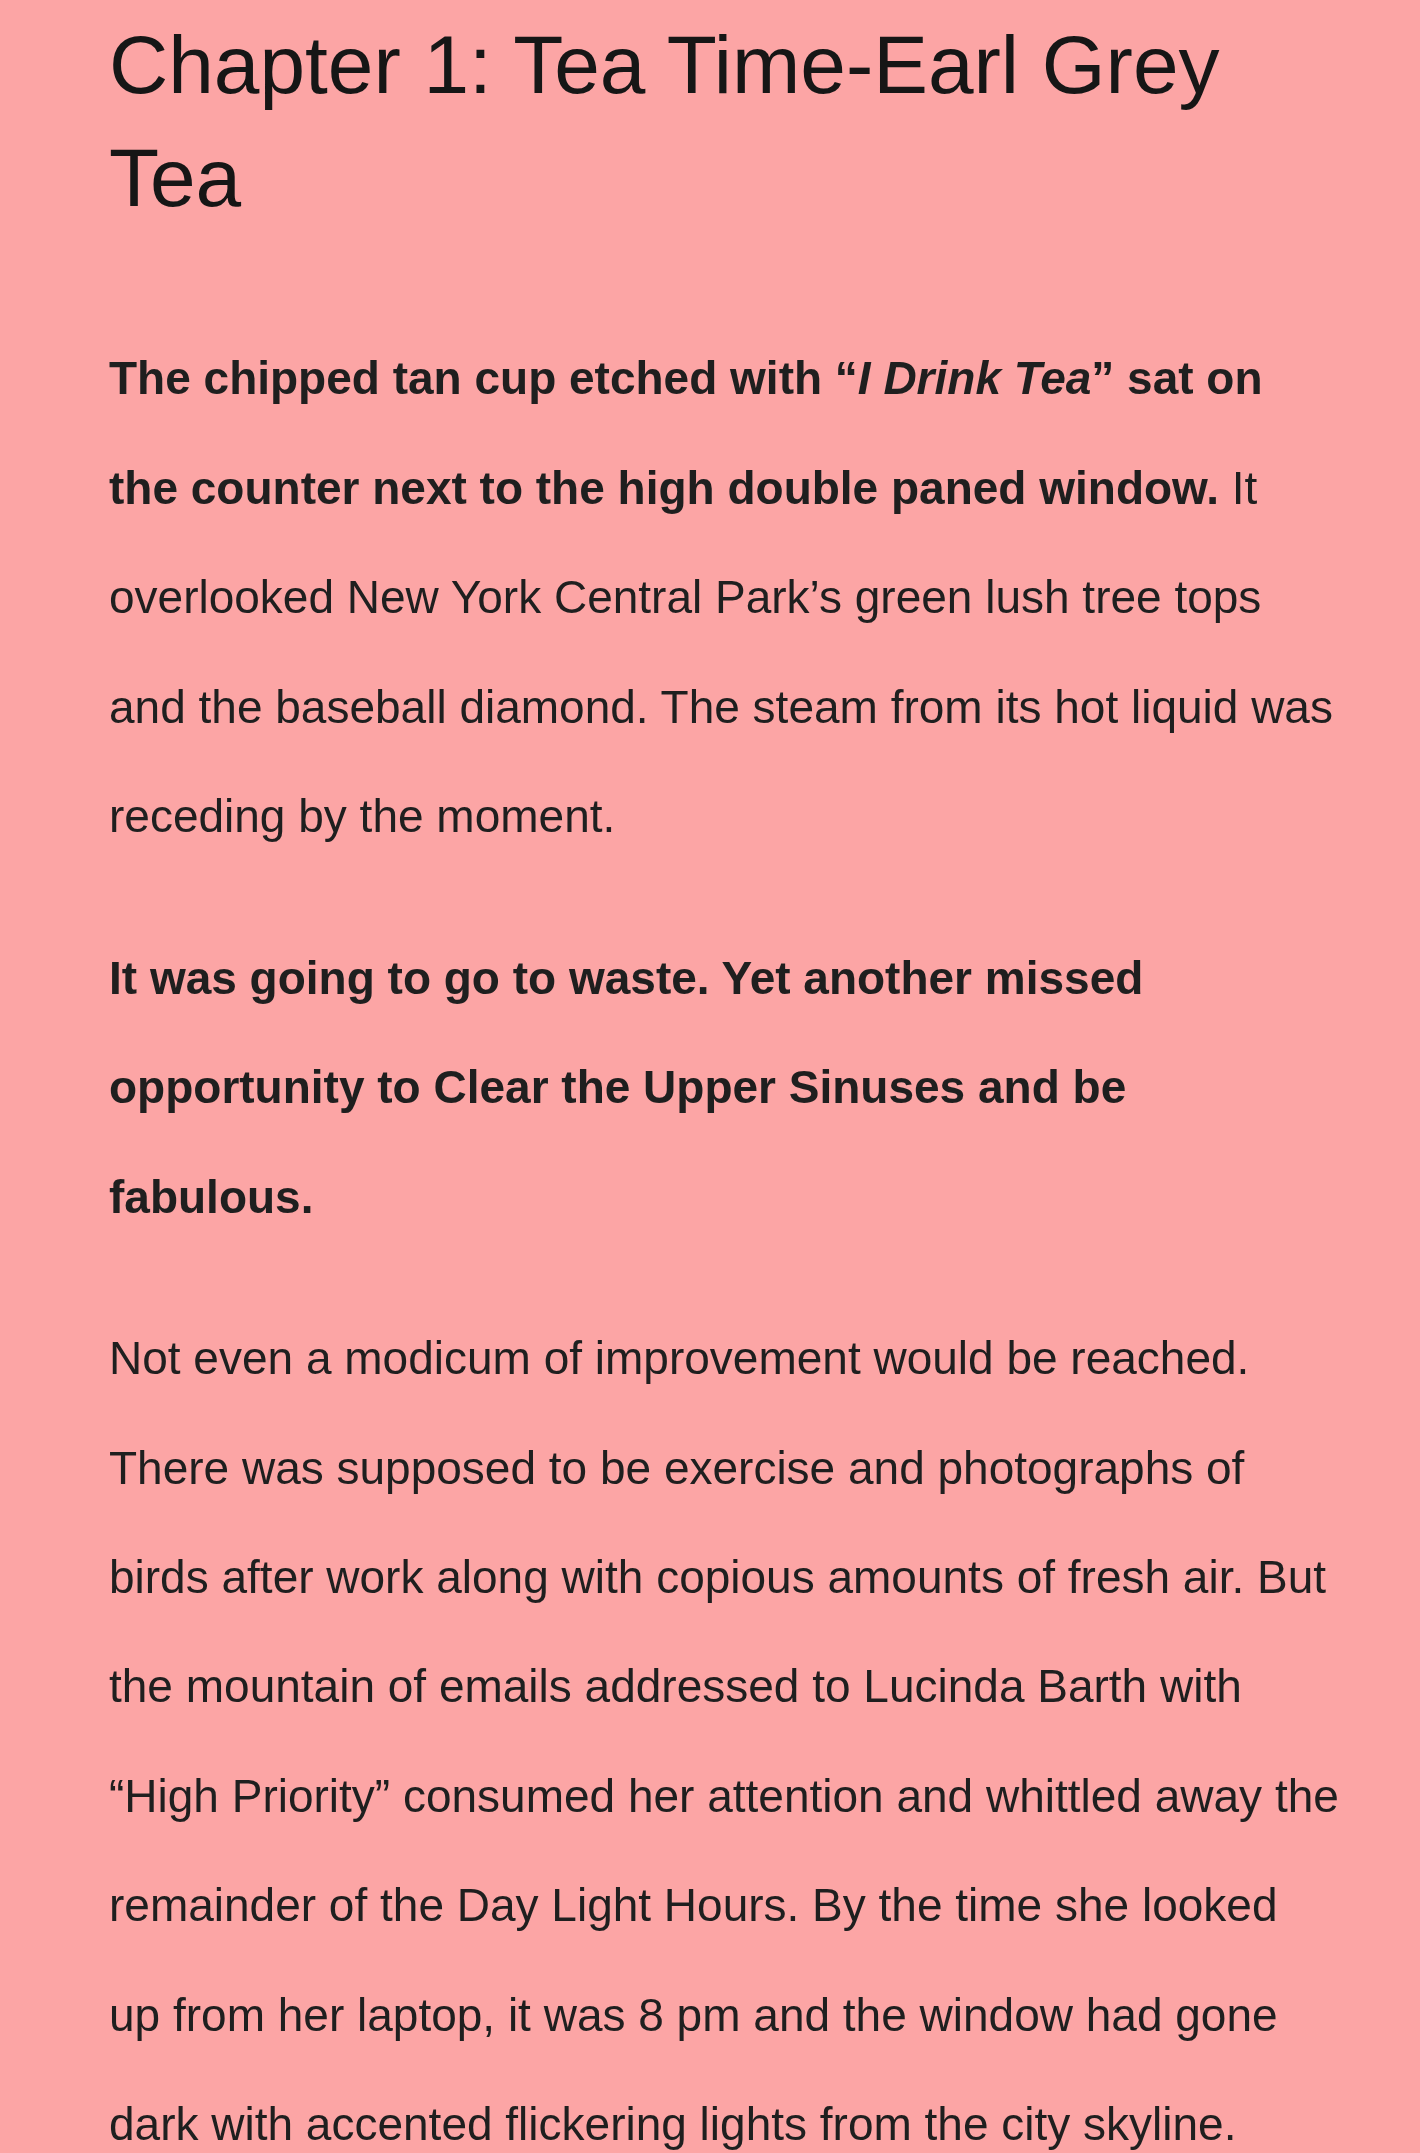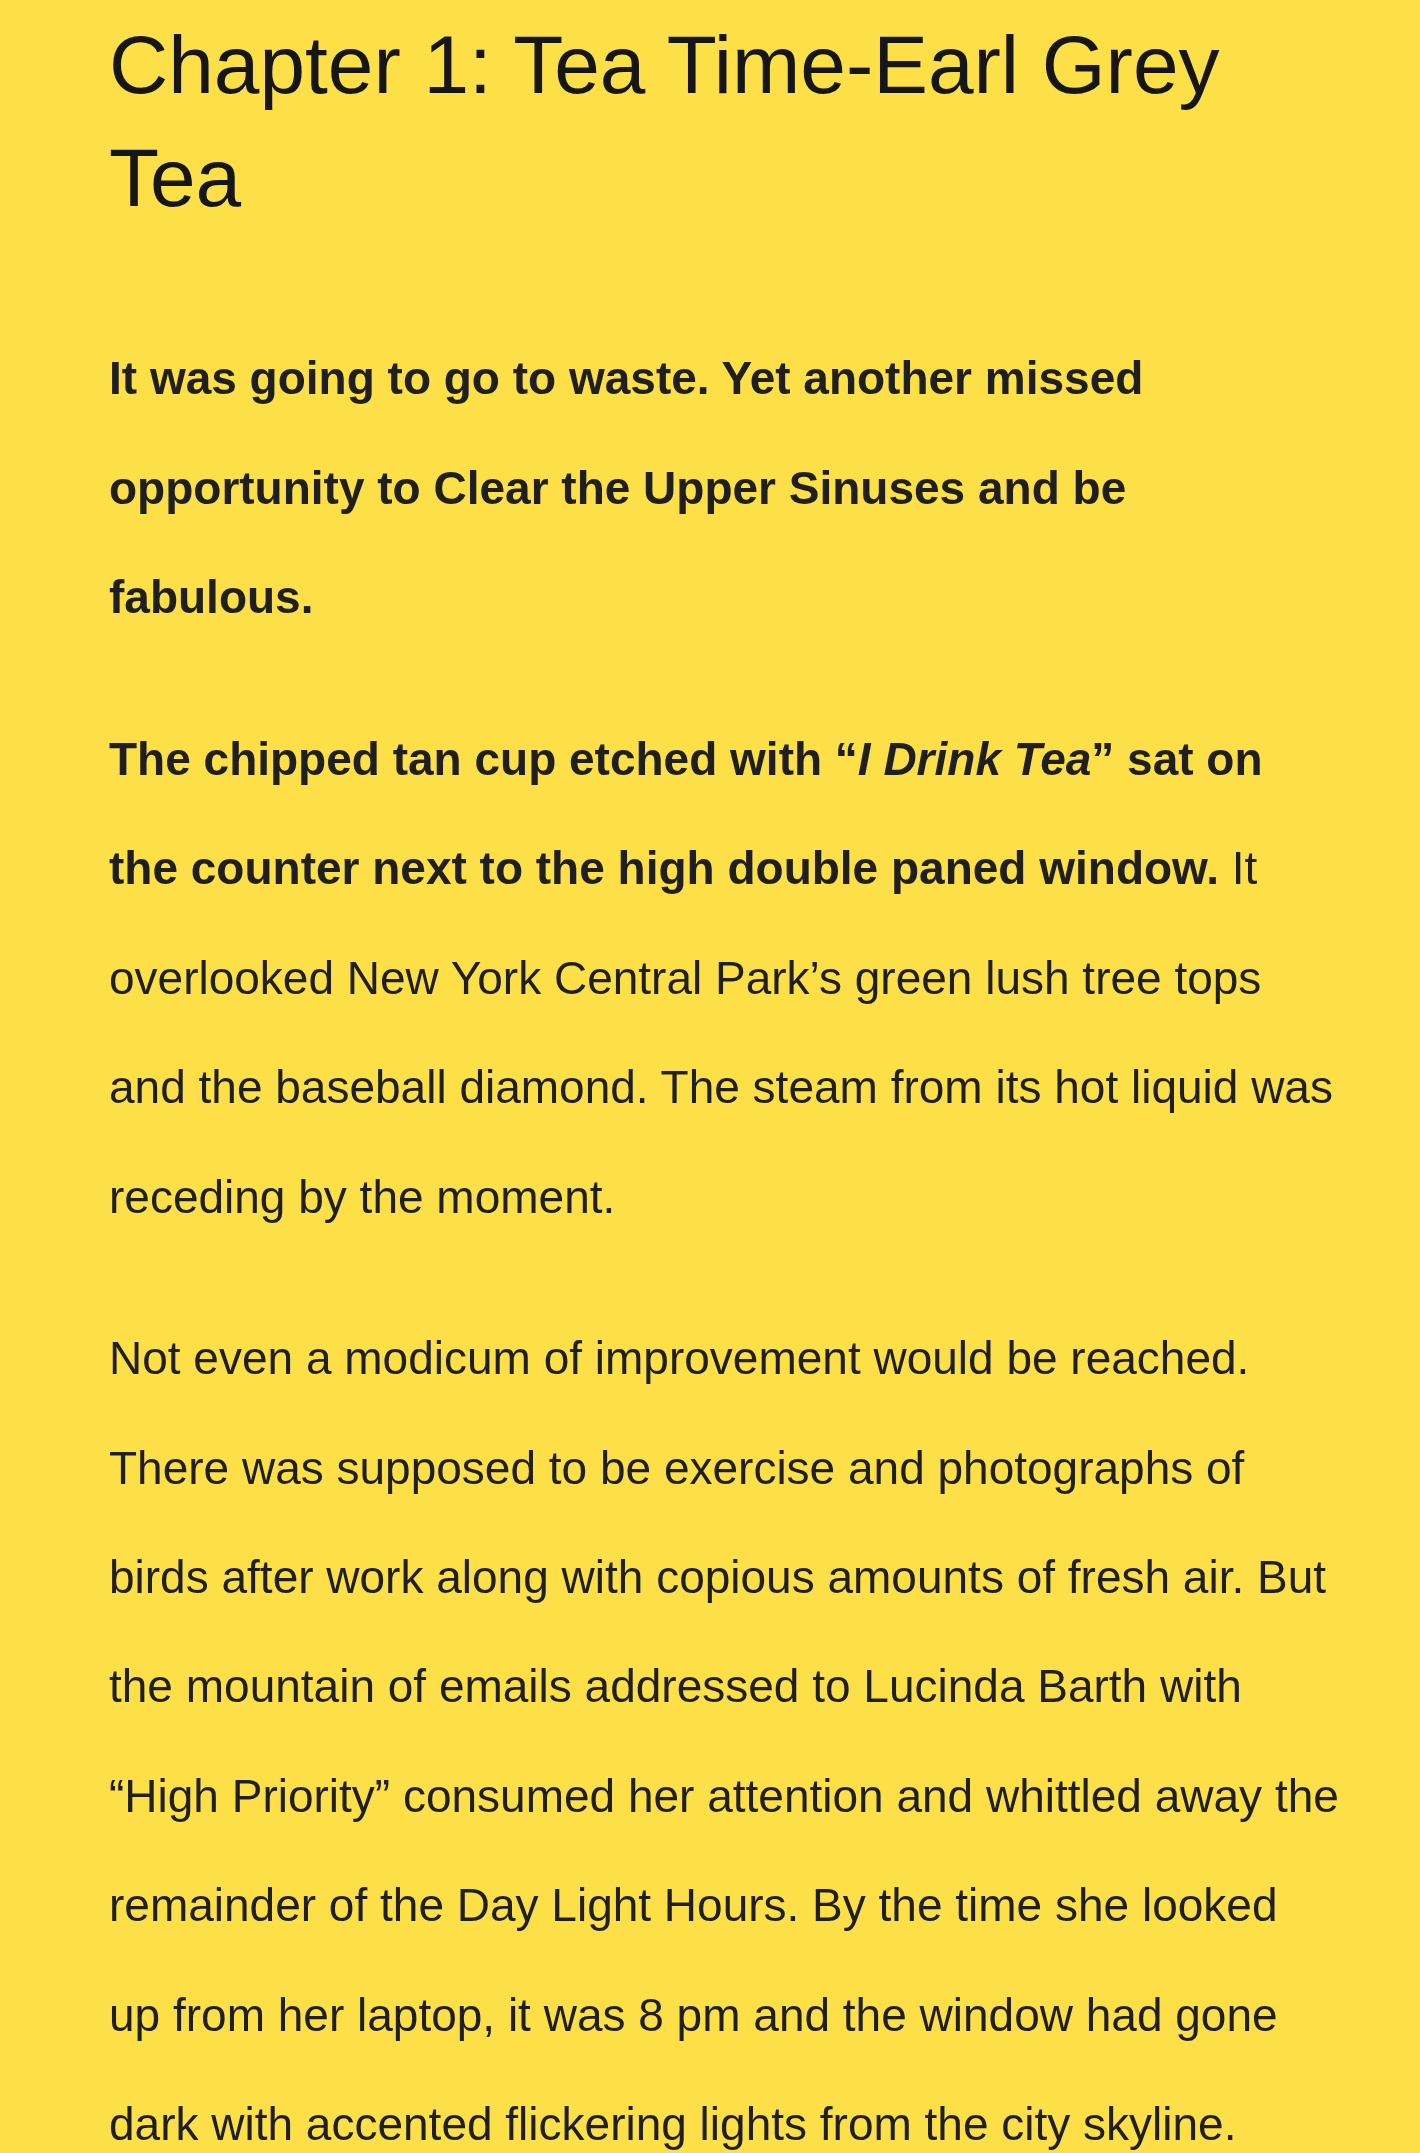--- a/index.html
+++ b/index.html
@@ -5,21 +5,21 @@
     * { box-sizing: border-box; }
     html, body {
       margin: 0;
       padding: 0;
       background: #ffffff;
     }
     .page {
       position: relative;
       width: 1420px;
       height: 2153px;
-      background: #fde047;
+      background: #fca5a5;
       overflow: hidden;
     }
     .content {
       margin-left: 109px;
       width: 1231px;
       padding-top: 8px;
     }
     .title {
       font-family: "Liberation Sans", sans-serif;
       font-weight: 400;
@@ -40,19 +40,19 @@
     .b  { font-weight: 700; }
     .bi { font-weight: 700; font-style: italic; }
   </style>
 </head>
 <body>
 
 <main class="page">
   <article class="content">
     <h1 class="title">Chapter 1: Tea Time-Earl Grey Tea</h1>
 
+    <p class="para"><span class="seg b">The chipped tan cup etched with “</span><span class="seg bi">I Drink Tea</span><span class="seg b">” sat on the counter next to the high double paned window.</span><span class="seg"> It overlooked New York Central Park’s green lush tree tops and the baseball diamond. The steam from its hot liquid was receding by the moment.</span></p>
+
     <p class="para"><span class="seg b">It was going to go to waste. Yet another missed opportunity to Clear the Upper Sinuses and be fabulous.</span></p>
-
-    <p class="para"><span class="seg b">The chipped tan cup etched with “</span><span class="seg bi">I Drink Tea</span><span class="seg b">” sat on the counter next to the high double paned window.</span><span class="seg"> It overlooked New York Central Park’s green lush tree tops and the baseball diamond. The steam from its hot liquid was receding by the moment.</span></p>
 
     <p class="para"><span class="seg">Not even a modicum of improvement would be reached. There was supposed to be exercise and photographs of birds after work along with copious amounts of fresh air. But the mountain of emails addressed to Lucinda Barth with “High Priority” consumed her attention and whittled away the remainder of the Day Light Hours. By the time she looked up from her laptop, it was 8 pm and the window had gone dark with accented flickering lights from the city skyline.</span></p>
   </article>
 </main>
 
 </body></html>

